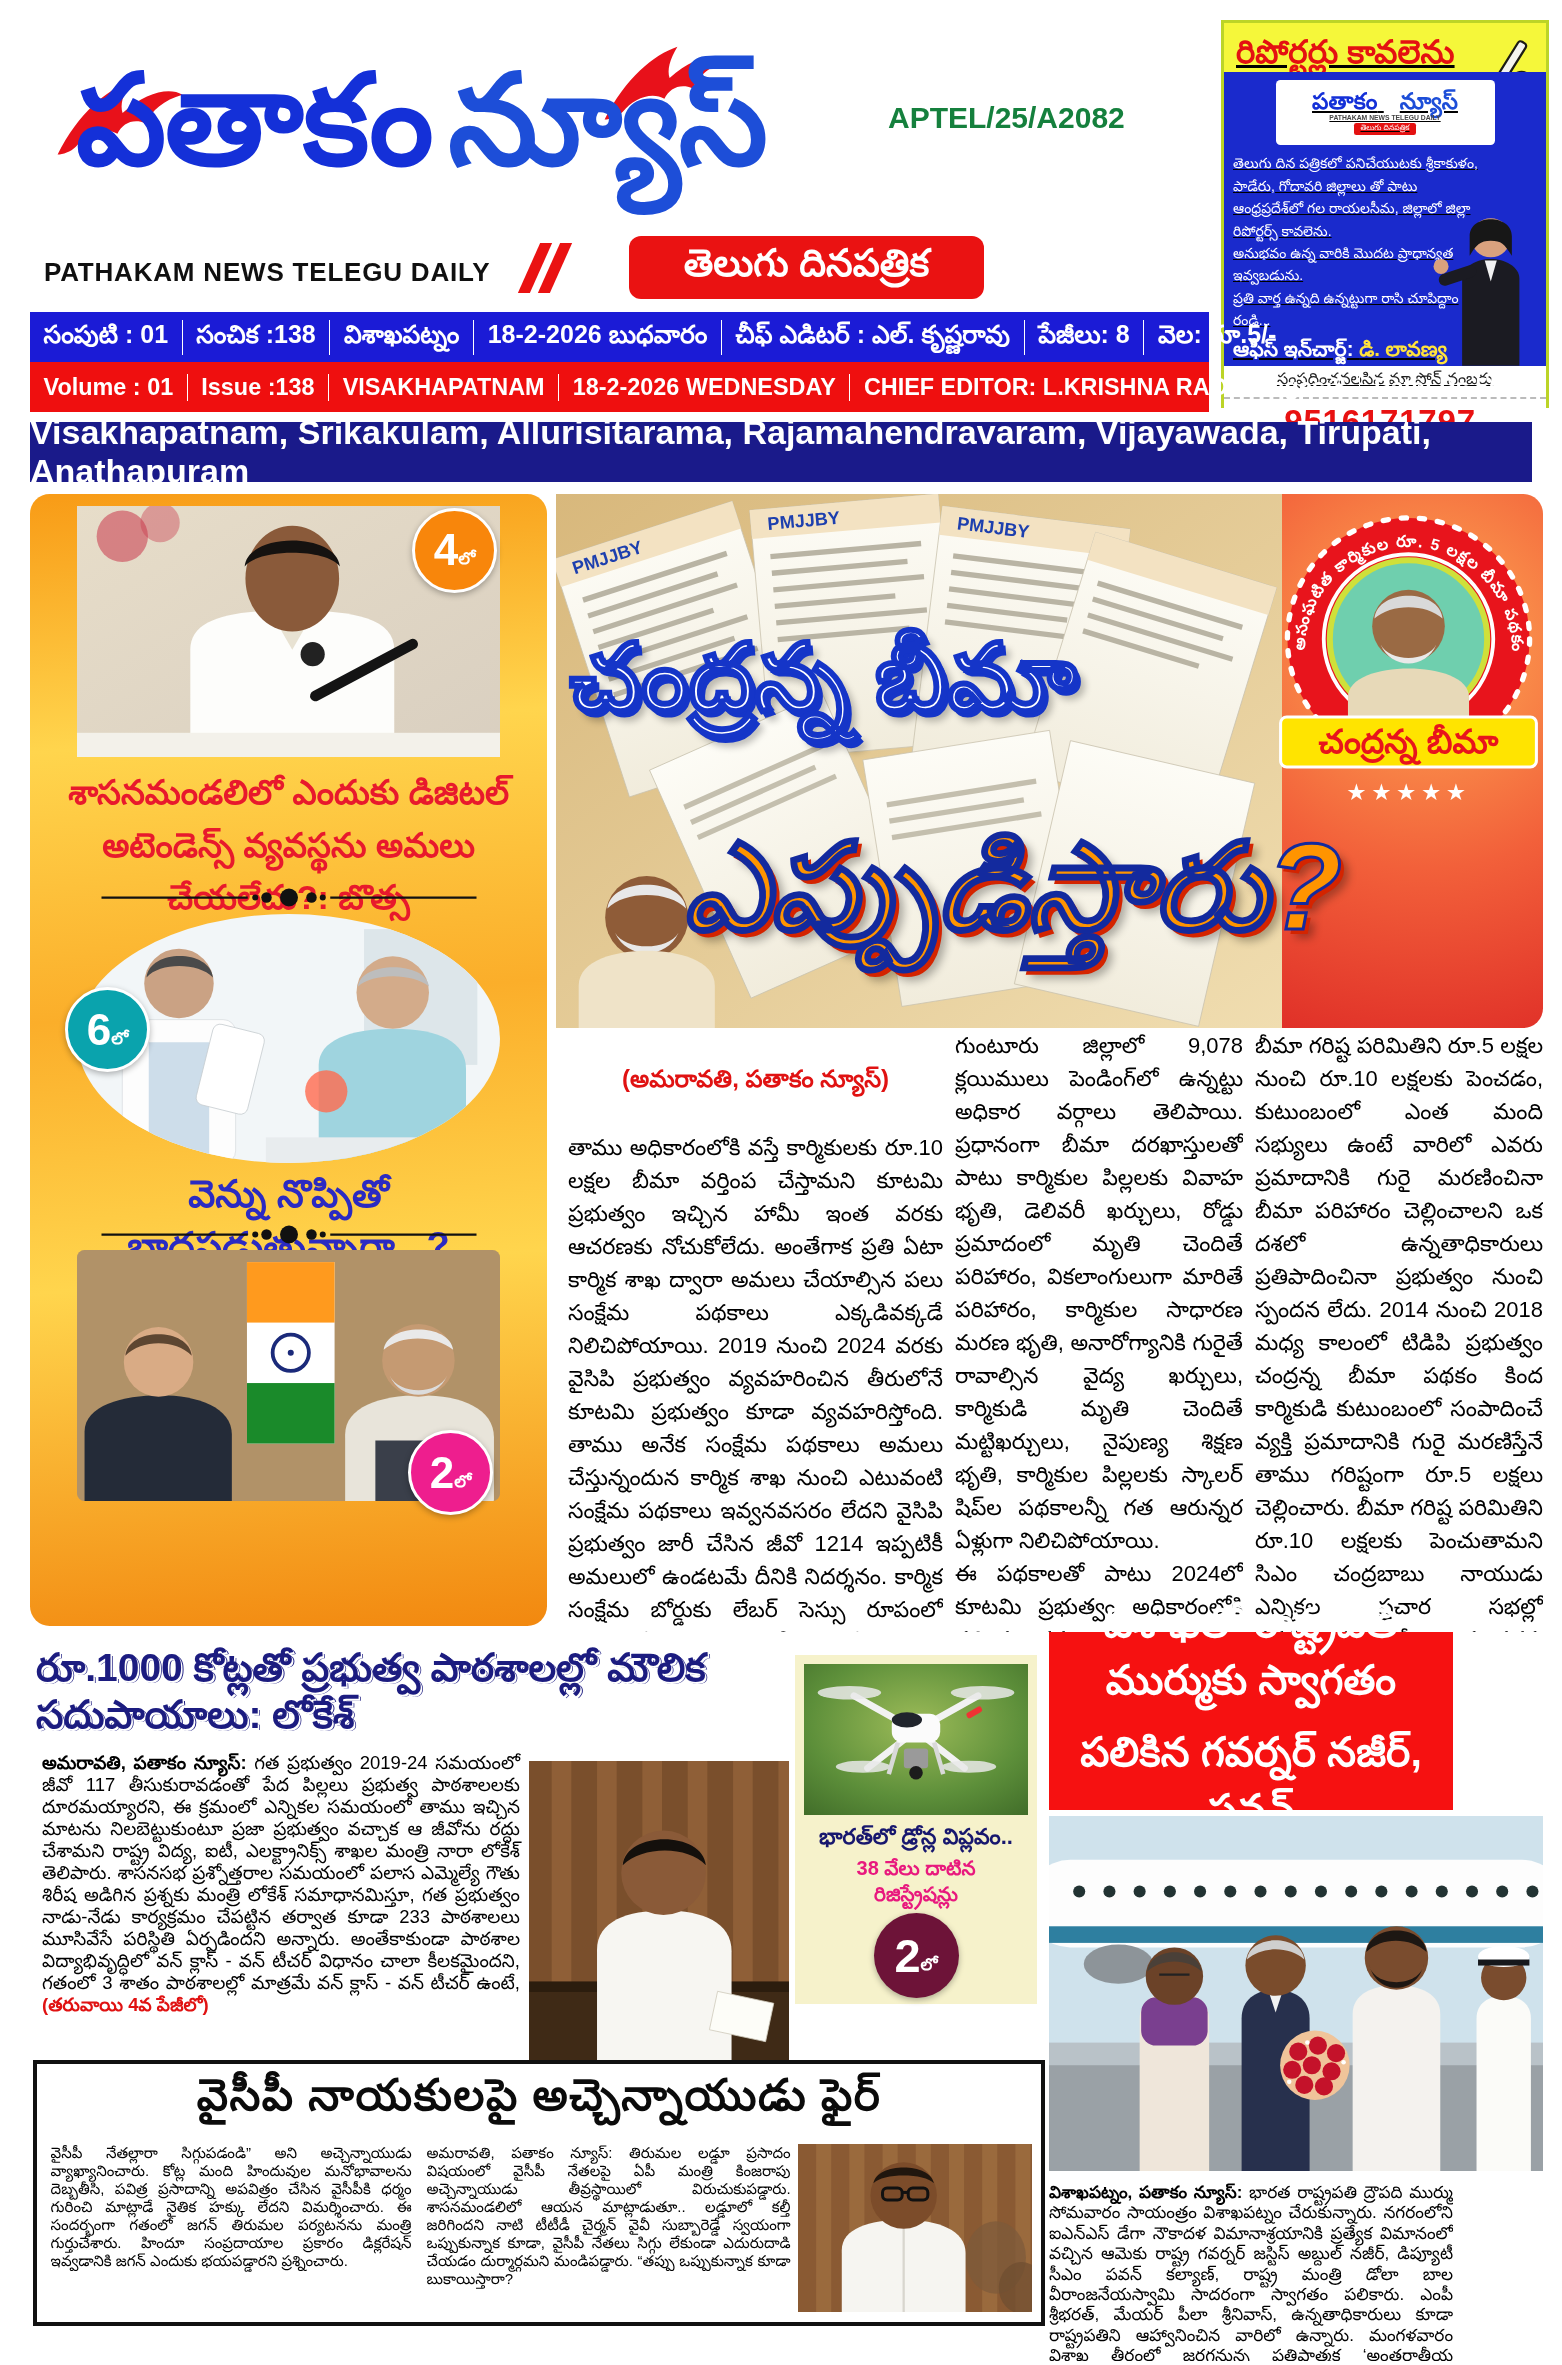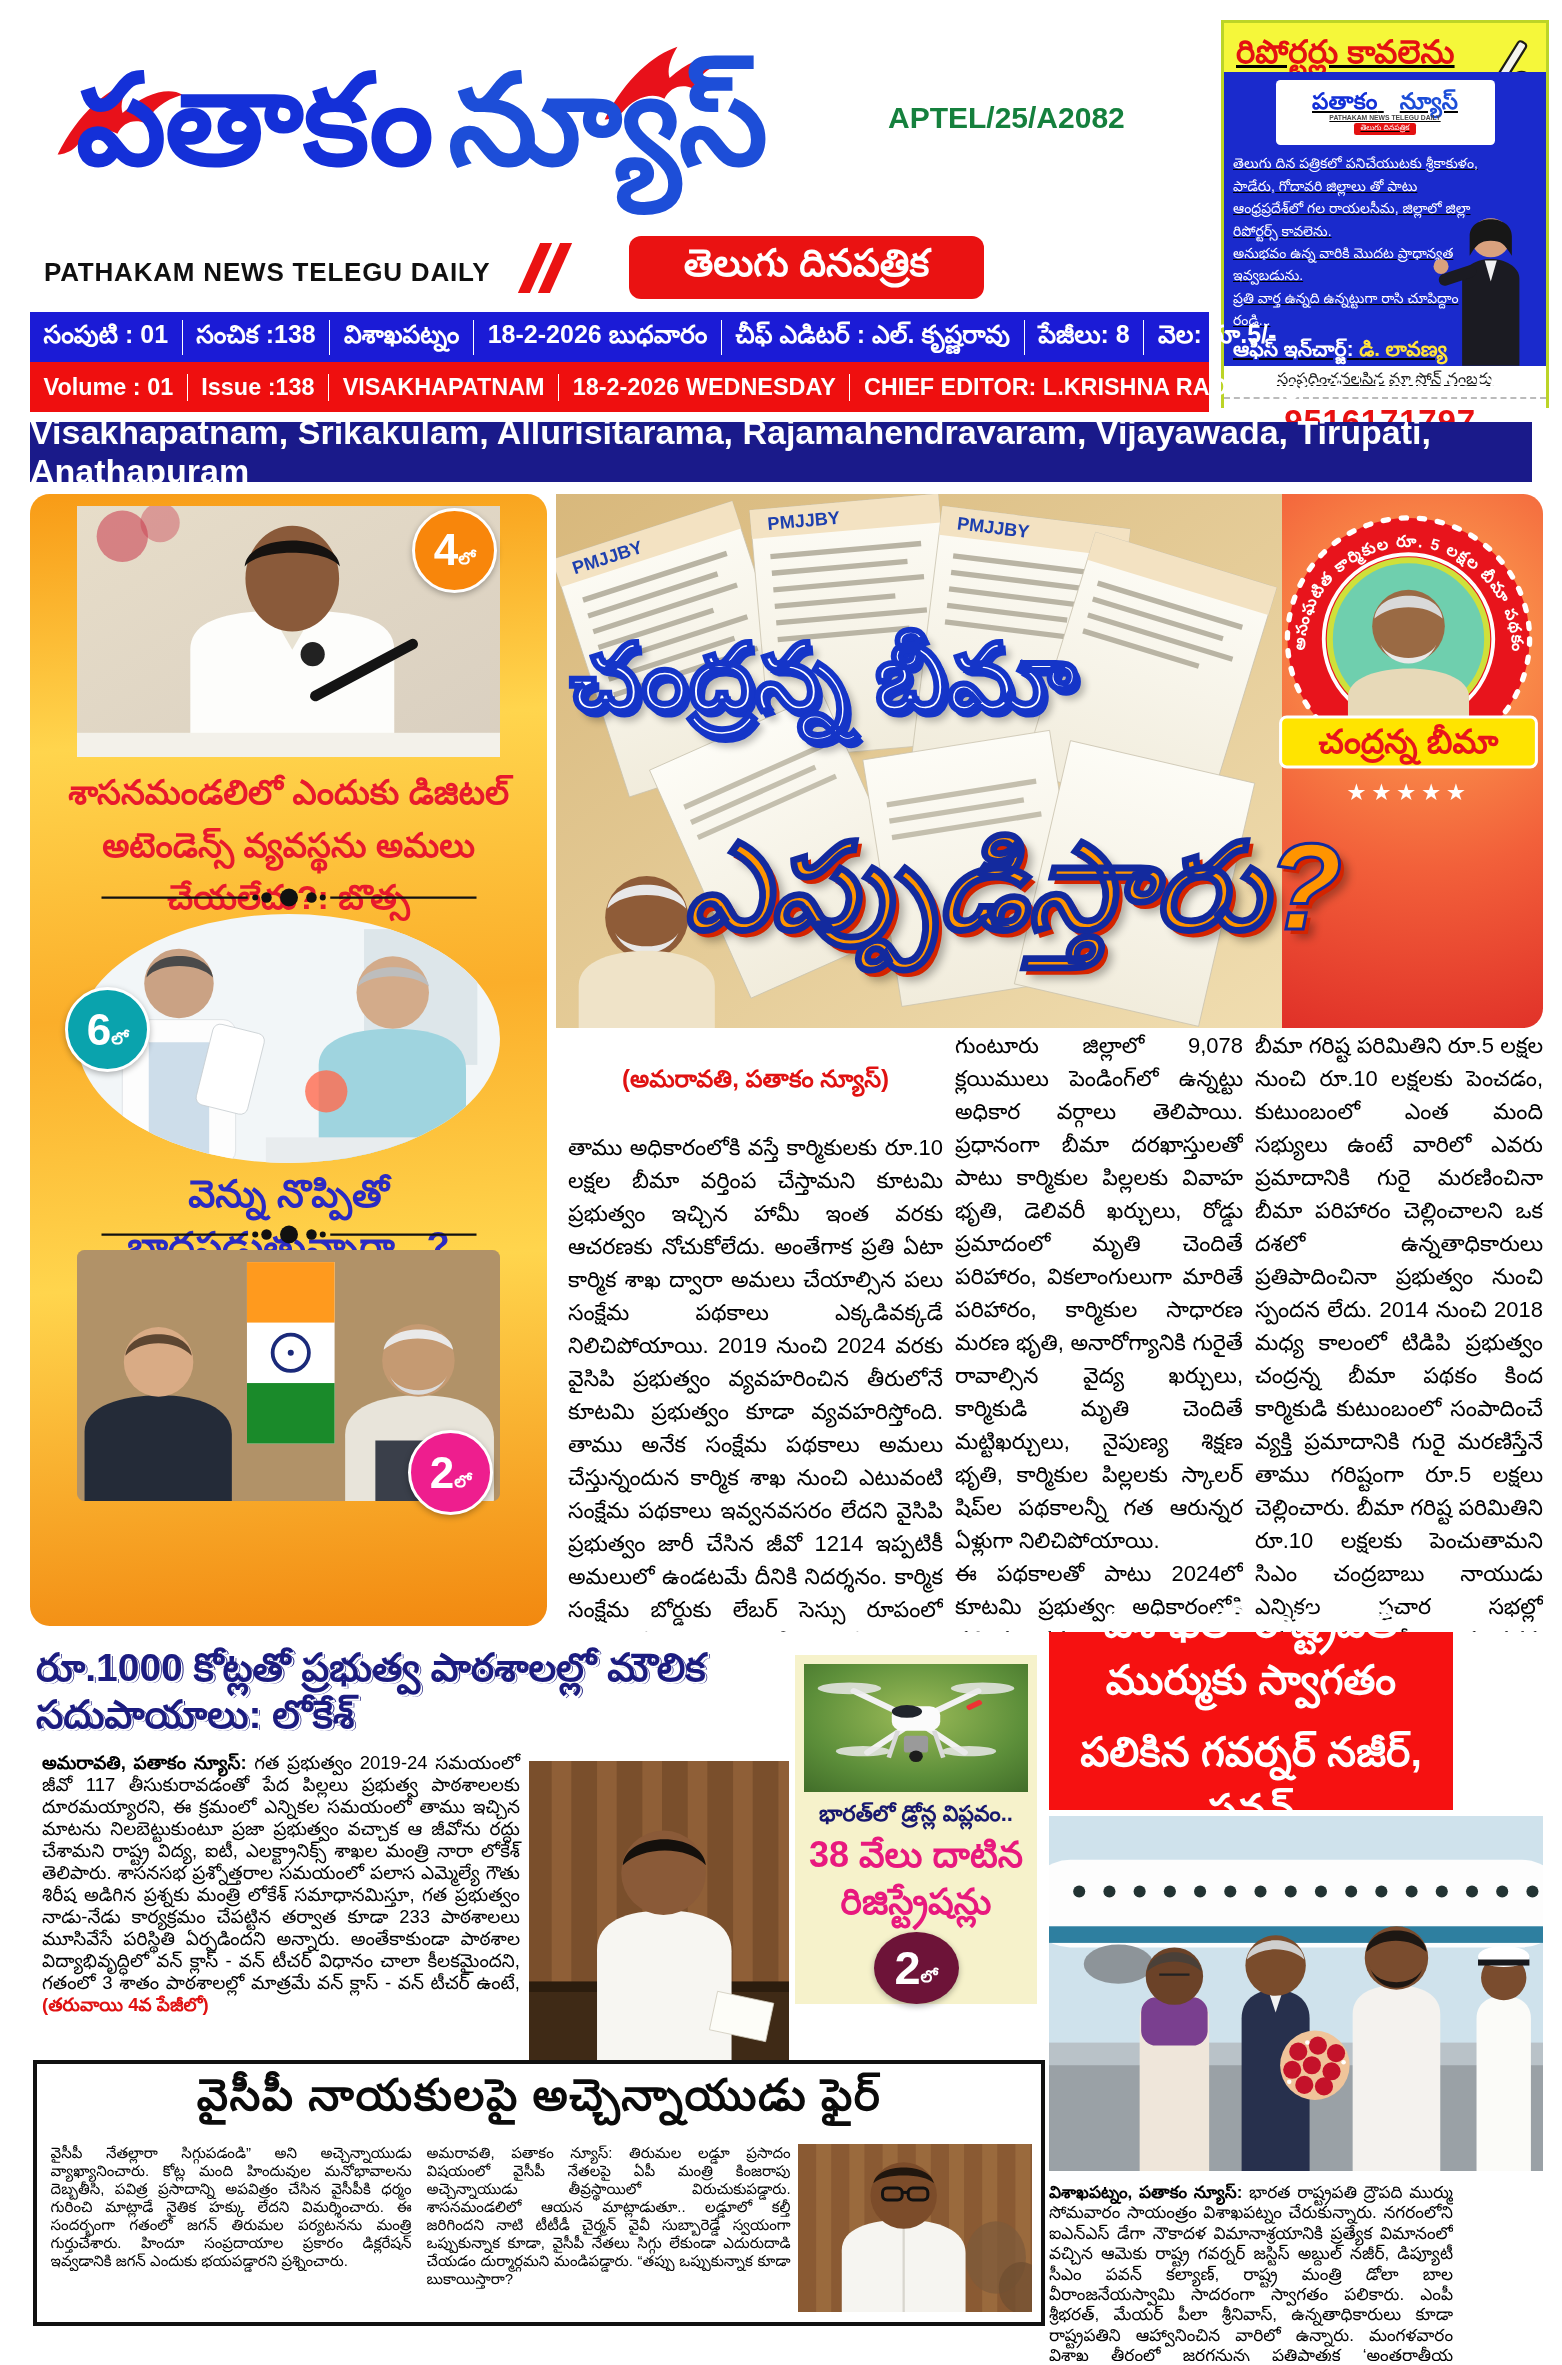--- a/index.html
+++ b/index.html
@@ -82,21 +82,21 @@
   #lokesh-head{left:36px;top:1645px;width:748px;color:#1c1c80;font-size:39px;font-weight:800;line-height:1.2;
                text-shadow:1.5px 1.5px 0 #ffffff,2.3px 2.3px 0 #1c1c80;}
   #lokesh-body{left:42px;top:1752px;width:478px;height:321px;font-size:18.5px;line-height:22px;text-align:justify;}
   .lk-date{font-weight:800;}
   .lk-cont{color:#e01212;font-weight:800;}
   #lokesh-photo{left:529px;top:1761px;width:260px;height:308px;}
   
   #drone{left:795px;top:1655px;width:242px;height:349px;background:#f6f2cb;display:flex;flex-direction:column;align-items:center;}
   #drone-photo{width:224px;height:151px;margin-top:9px;}
   #dr-kicker{color:#17176e;font-size:22px;font-weight:800;margin-top:9px;}
-  .dr-line{color:#e8197e;font-size:36px;font-weight:800;line-height:1.3;}
+  .dr-line{color:#e8197e;font-size:20px;font-weight:800;line-height:1.3;}
   #drone-badge{width:85px;height:85px;background:#6d1338;margin-top:6px;}
   #drone-badge .pg-num{font-size:47px;}
   
   #murmu{left:1049px;top:1632px;width:404px;}
   #murmu-head{height:178px;background:#f61111;color:#fff;text-align:center;font-size:41px;font-weight:800;
               display:flex;flex-direction:column;justify-content:center;gap:15px;}
   #murmu-photo{margin-top:6px;width:494px;height:355px;}
   #murmu-body{margin-top:9px;font-size:17px;line-height:20.4px;text-align:justify;height:178px;overflow:hidden;}
   .bold-lead{font-weight:800;}
   

